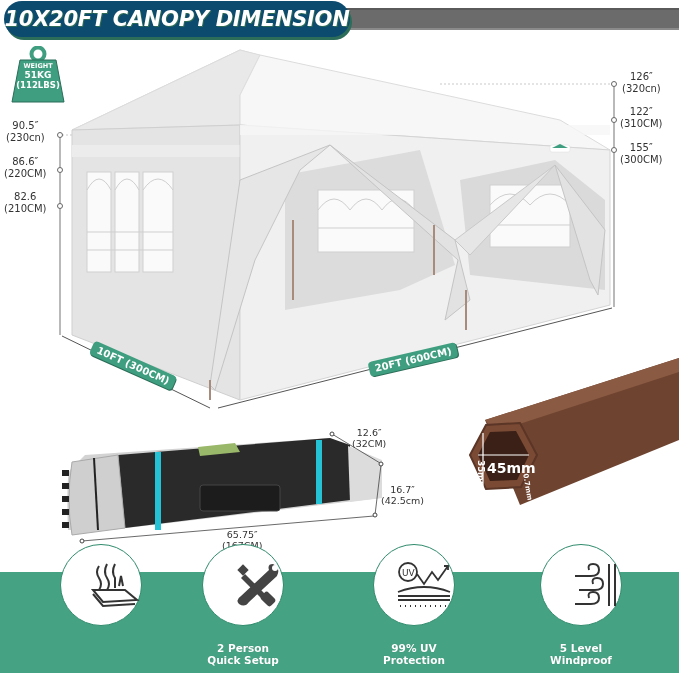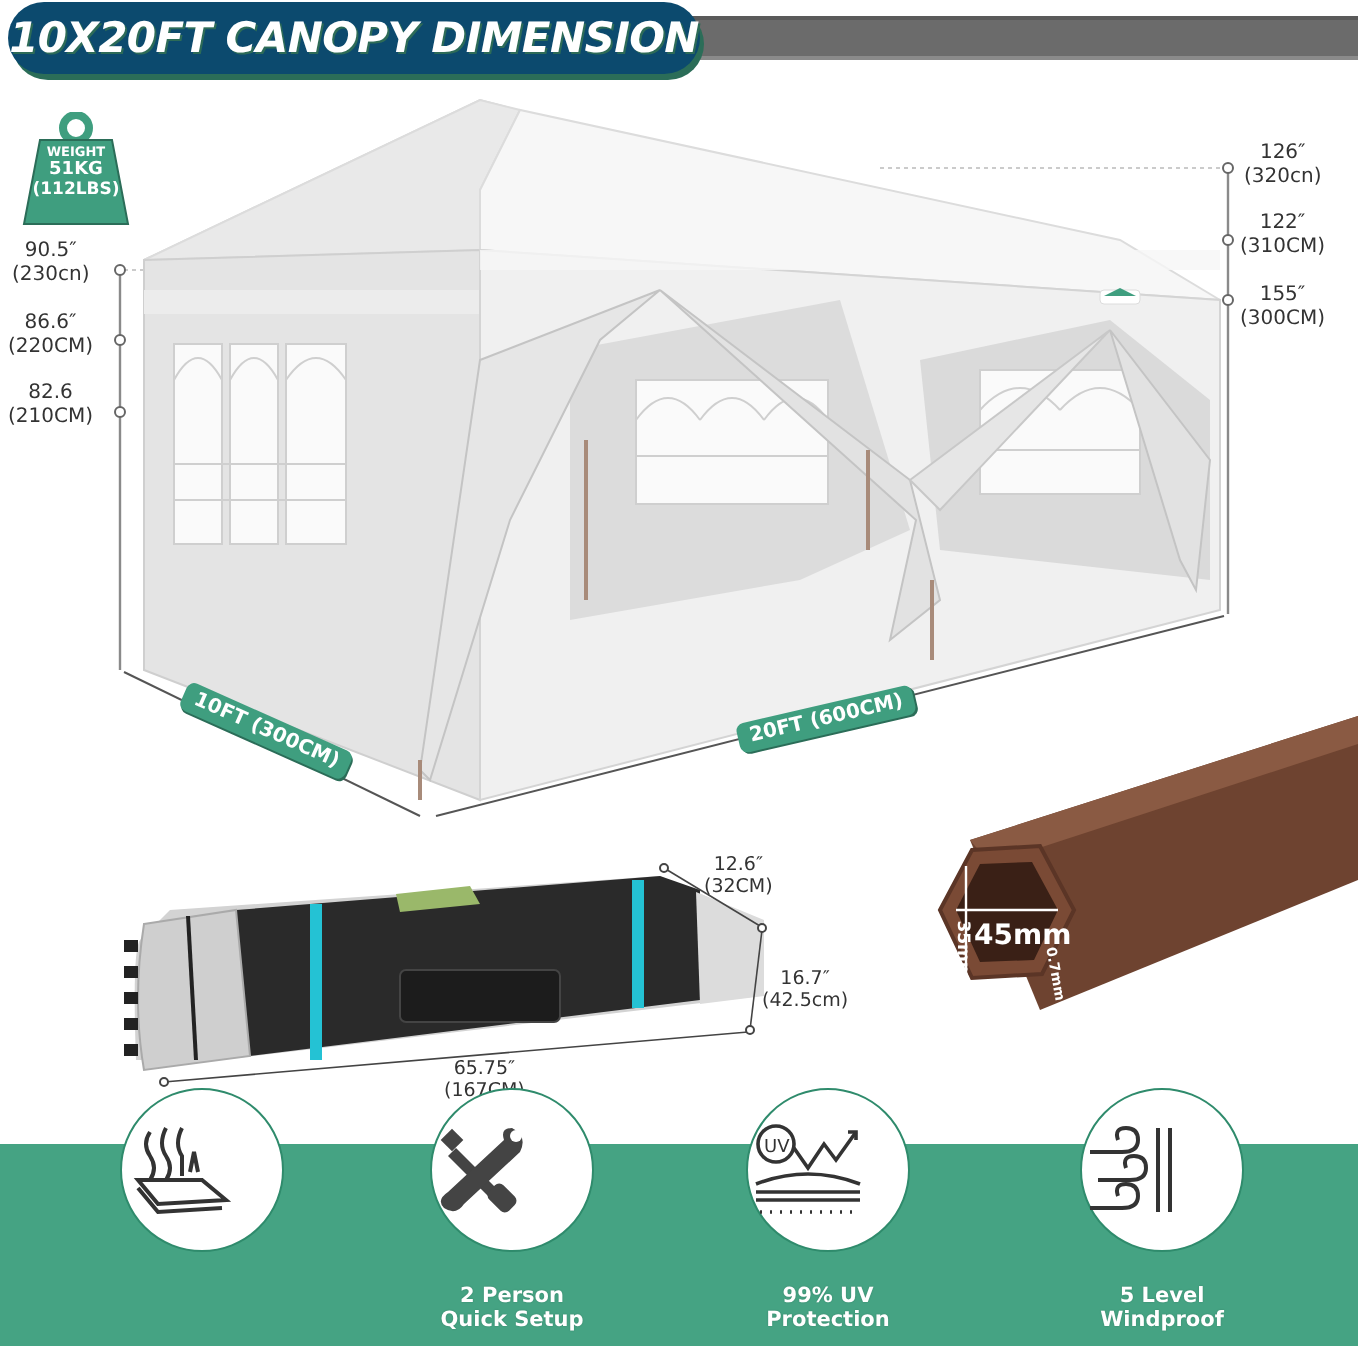--- a/index.html
+++ b/index.html
@@ -3,36 +3,36 @@
 <meta charset="utf-8">
 <style>
   * { box-sizing: border-box; margin: 0; padding: 0; }
   html, body { width: 679px; height: 673px; background: #ffffff; overflow: hidden; }
   body { position: relative; font-family: "Liberation Sans", sans-serif; }
 
   .banner-bar { position: absolute; left: 330px; top: 8px; width: 349px; height: 22px; background: #6b6b6b; border-top: 2px solid #5a5a5a; border-bottom: 2px solid #8a8a8a; }
   .banner-pill { position: absolute; left: 4px; top: 1px; width: 346px; height: 36px; background: #0c4a6e; border-radius: 18px; box-shadow: 2px 3px 0 #2b6d58; display: flex; align-items: center; justify-content: center; }
   .banner-title { color: #ffffff; font-family: "DejaVu Sans", sans-serif; font-weight: 900; font-style: italic; font-size: 21px; letter-spacing: -0.3px; text-shadow: 1px 1px 0 #2d6b57; }
 
-  .weight { position: absolute; left: 10px; top: 56px; width: 56px; height: 58px; }
+  .weight { position: absolute; left: 10px; top: 46px; width: 56px; height: 58px; }
   .weight svg { position: absolute; left: 0; top: 0; }
   .weight .w-text { position: absolute; left: 0; top: 17px; width: 56px; text-align: center; color: #fff; font-weight: 700; line-height: 1.15; font-family: "DejaVu Sans", sans-serif; }
   .weight .w1 { font-size: 6.5px; }
   .weight .w2 { font-size: 9px; }
   .weight .w3 { font-size: 8.5px; text-align: center; }
 
   .dim { position: absolute; font-family: "DejaVu Sans", sans-serif; font-size: 10px; color: #333; text-align: center; line-height: 1.15; }
 
   .stage { position: absolute; left: 0; top: 0; width: 679px; height: 673px; }
 
   .pill { position: absolute; background: #3f9e7f; color: #fff; font-family: "DejaVu Sans", sans-serif; font-weight: 700; font-size: 10px; padding: 2px 6px; border-radius: 4px; white-space: nowrap; box-shadow: 1px 1px 0 #2b6d58; }
 
   .band { position: absolute; left: 0; top: 572px; width: 679px; height: 101px; background: #45a383; }
   .feature { position: absolute; top: 544px; width: 110px; text-align: center; }
-  .feature .circle { width: 82px; height: 82px; border-radius: 50%; background: #fff; margin: 0 auto; border: 1.5px solid #2f8b6c; display: flex; align-items: center; justify-content: flex-start; }
+  .feature .circle { width: 82px; height: 82px; border-radius: 50%; background: #fff; margin: 0 auto; border: 1.5px solid #2f8b6c; display: flex; align-items: center; justify-content: flex-end; }
   .feature .label { margin-top: 17px; color: #fff; font-family: "DejaVu Sans", sans-serif; font-weight: 700; font-size: 10.5px; line-height: 1.1; text-shadow: 0 0 1px rgba(0,0,0,0.2); }
 </style>
 </head>
 <body>
 
 <div class="banner-bar"></div>
 <div class="banner-pill">
   <span class="banner-title">10X20FT CANOPY DIMENSION</span>
 </div>
 
@@ -212,21 +212,21 @@
       <path d="M14 6 Q10 12 14 18 Q18 24 14 30"></path>
       <path d="M22 4 Q18 12 22 18 Q26 24 22 30"></path>
       <path d="M30 4 Q26 12 30 18 L30 28"></path>
       <path d="M34 26 L36 16 L38 26"></path>
       <path d="M8 30 L40 30 L52 40 L18 42 Z"></path>
       <path d="M8 34 L18 46 L50 44"></path>
     </svg>
   </div>
 </div>
 
-<div class="feature" style="left:201px;">
+<div class="feature" style="left:188px;">
   <div class="circle">
     <svg width="50" height="50" viewBox="0 0 50 50">
       <g fill="#444">
         <rect x="6" y="6" width="8" height="8" transform="rotate(45 10 10)"></rect>
         <path d="M12 14 L38 40 L34 44 L8 18 Z"></path>
         <rect x="30" y="32" width="10" height="14" rx="3" transform="rotate(-45 35 39)"></rect>
         <path d="M40 4 Q48 8 44 16 L16 42 Q12 48 6 44 Q2 40 8 36 L36 10 Q34 4 40 4 Z"></path>
       </g>
       <circle cx="42" cy="8" r="3" fill="#fff"></circle>
     </svg>

